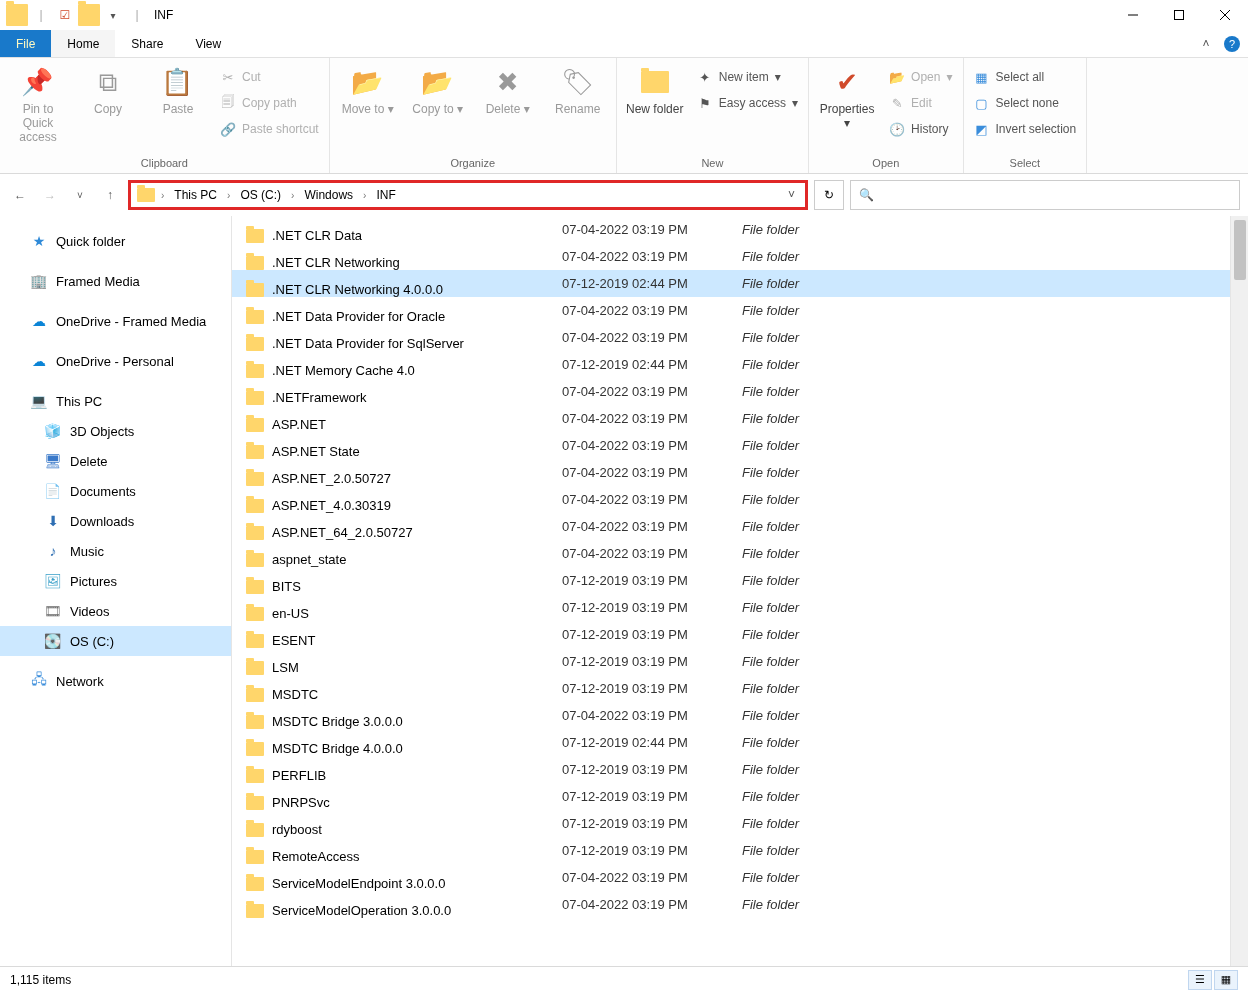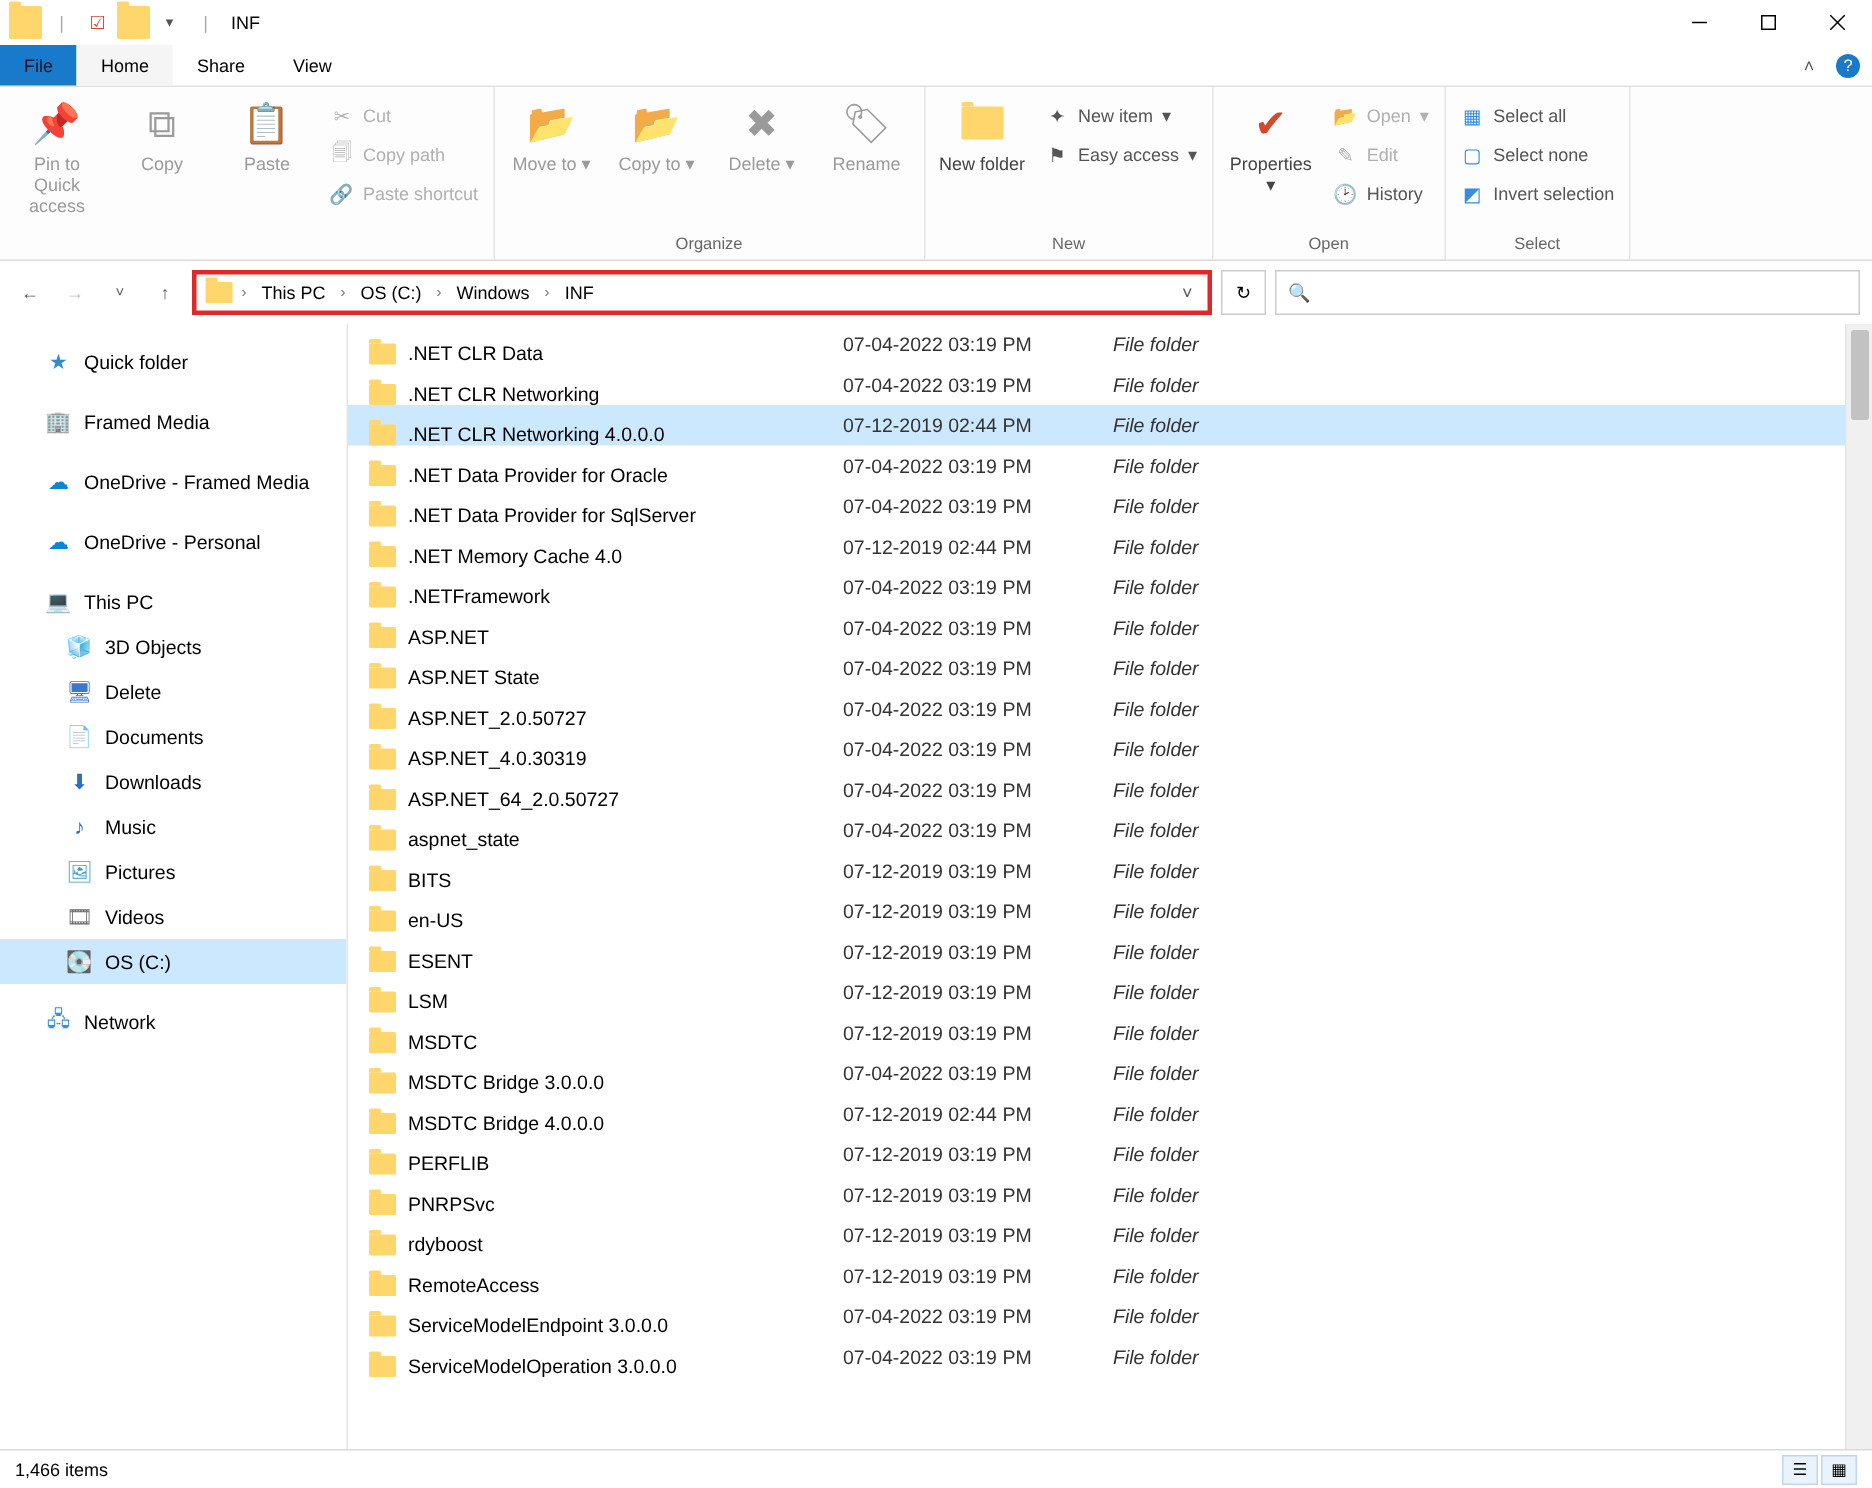--- a/index.html
+++ b/index.html
@@ -9,21 +9,21 @@
 .titlebar { height: 30px; display: flex; align-items: center; padding: 0 0 0 6px; }
 .titlebar .qat { display: flex; align-items: center; gap: 2px; }
 .titlebar .qat span { width: 22px; height: 22px; display: flex; align-items: center; justify-content: center; }
 .titlebar .title { margin-left: 6px; font-size: 12px; }
 .titlebar .winctrls { margin-left: auto; display: flex; }
 .titlebar .winctrls div { width: 46px; height: 30px; display: flex; align-items: center; justify-content: center; font-size: 12px; }
 
 
 .ribbon-tabs { height: 28px; display: flex; align-items: stretch; border-bottom: 1px solid #e1e1e1; }
 .ribbon-tabs .tab { padding: 0 16px; display: flex; align-items: center; font-size: 12px; cursor: default; }
-.ribbon-tabs .file { background: #1979ca; color: #0f172a; }
+.ribbon-tabs .file { background: #1979ca; color: #fef9c3; }
 .ribbon-tabs .home { background: #f5f5f5; }
 .ribbon-tabs .spacer { flex: 1; }
 .ribbon-tabs .rightctl { width: 28px; display: flex; align-items: center; justify-content: center; color: #555; }
 .ribbon-tabs .help { background: #1979ca; color: #fff; border-radius: 50%; width: 16px; height: 16px; font-size: 11px; display:flex;align-items:center;justify-content:center; margin:6px 8px 0 4px;}
 
 
 .ribbon { height: 116px; display: flex; border-bottom: 1px solid #dadada; background: #fdfdfd; }
 .ribbon .group { display: flex; flex-direction: column; border-right: 1px solid #e5e5e5; padding: 4px 6px 2px; }
 .ribbon .group .body { flex: 1; display: flex; align-items: flex-start; gap: 6px; }
 .ribbon .group .label { text-align: center; font-size: 11px; color: #666; padding: 2px 0; }
@@ -149,20 +149,21 @@
         <div class="smallbtn dim">
             <span class="si">🗐</span>
             <span>Copy path</span>
           </div>
         <div class="smallbtn dim">
             <span class="si">🔗</span>
             <span>Paste shortcut</span>
           </div>
       </div>
     </div>
+    <div class="label">Clipboard</div>
   </div>
 
   <div class="group">
     <div class="body">
       <div class="bigbtn dim">
           <div class="ico">📂</div>
           <div><span>Move to</span> ▾</div>
         </div>
       <div class="bigbtn dim">
           <div class="ico">📂</div>
@@ -538,18 +539,18 @@
         </div>
       </div>
   </div>
 
   <div class="scrollbar">
     <div class="thumb"></div>
   </div>
 </div>
 
 <div class="status">
-  <span>1,466 items</span>
+  <span>1,115 items</span>
   <div class="viewbtns">
     <div class="vb">☰</div>
     <div class="vb">▦</div>
   </div>
 </div>
 
 </body></html>

